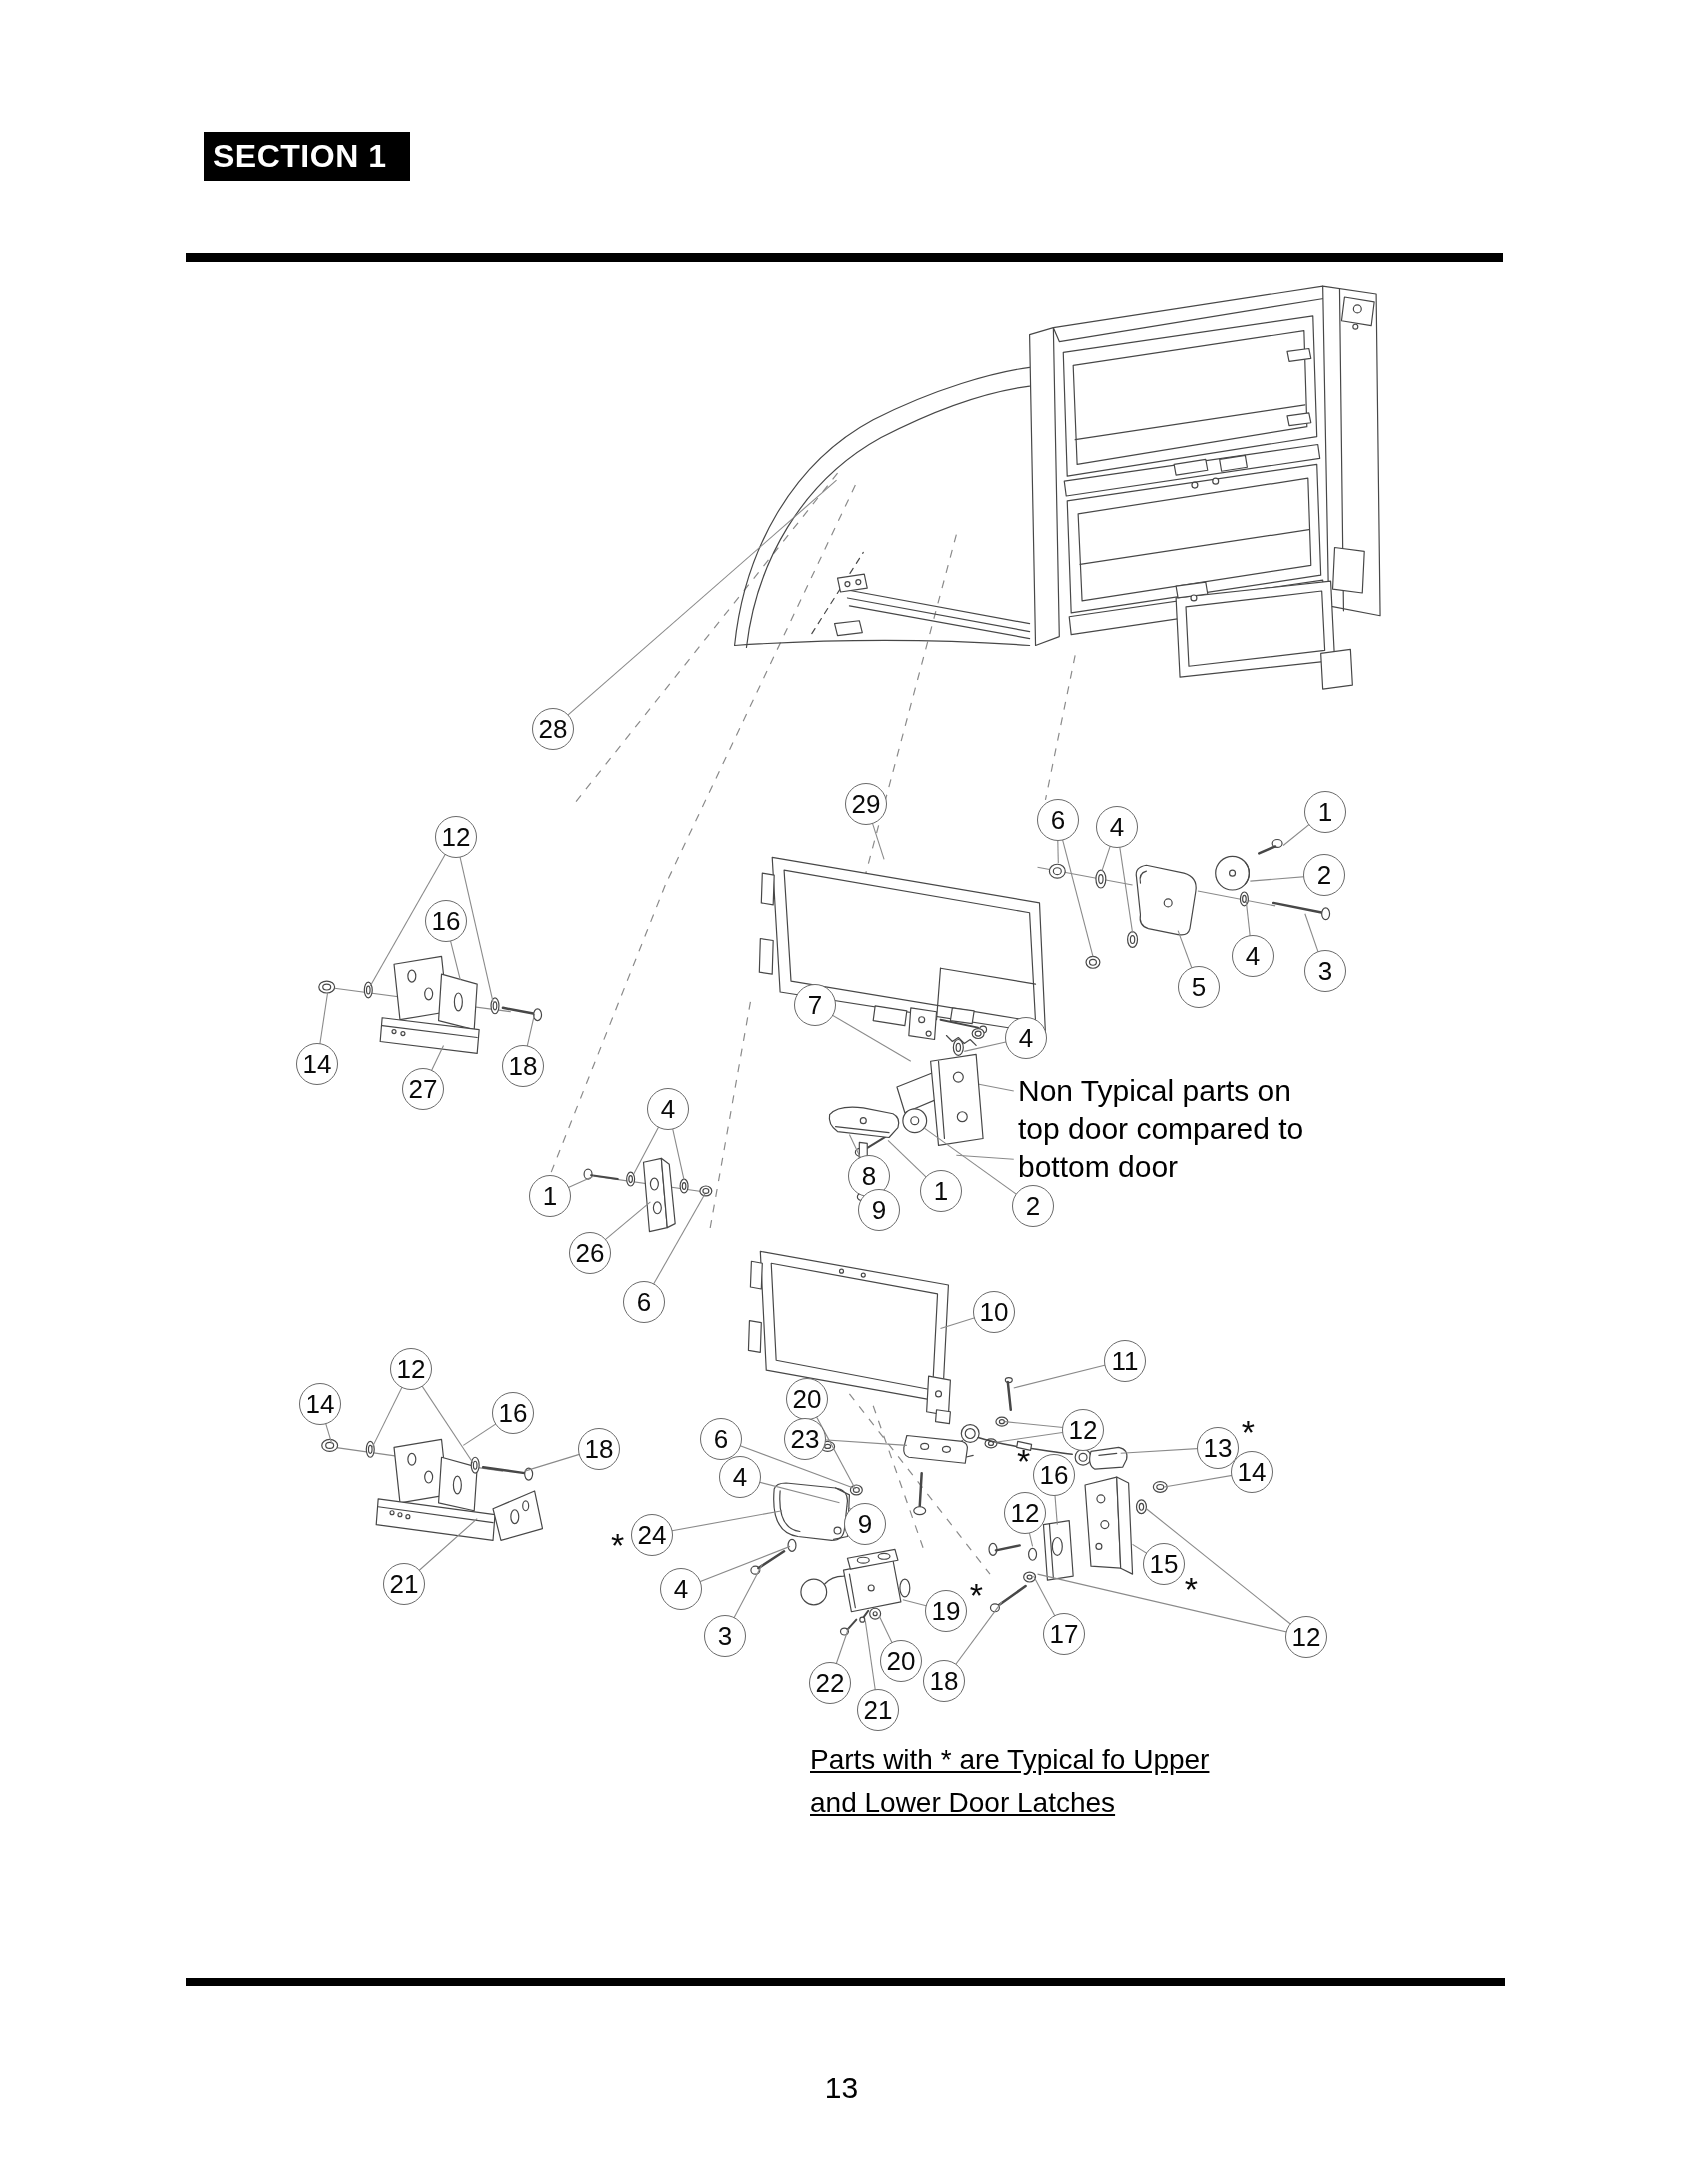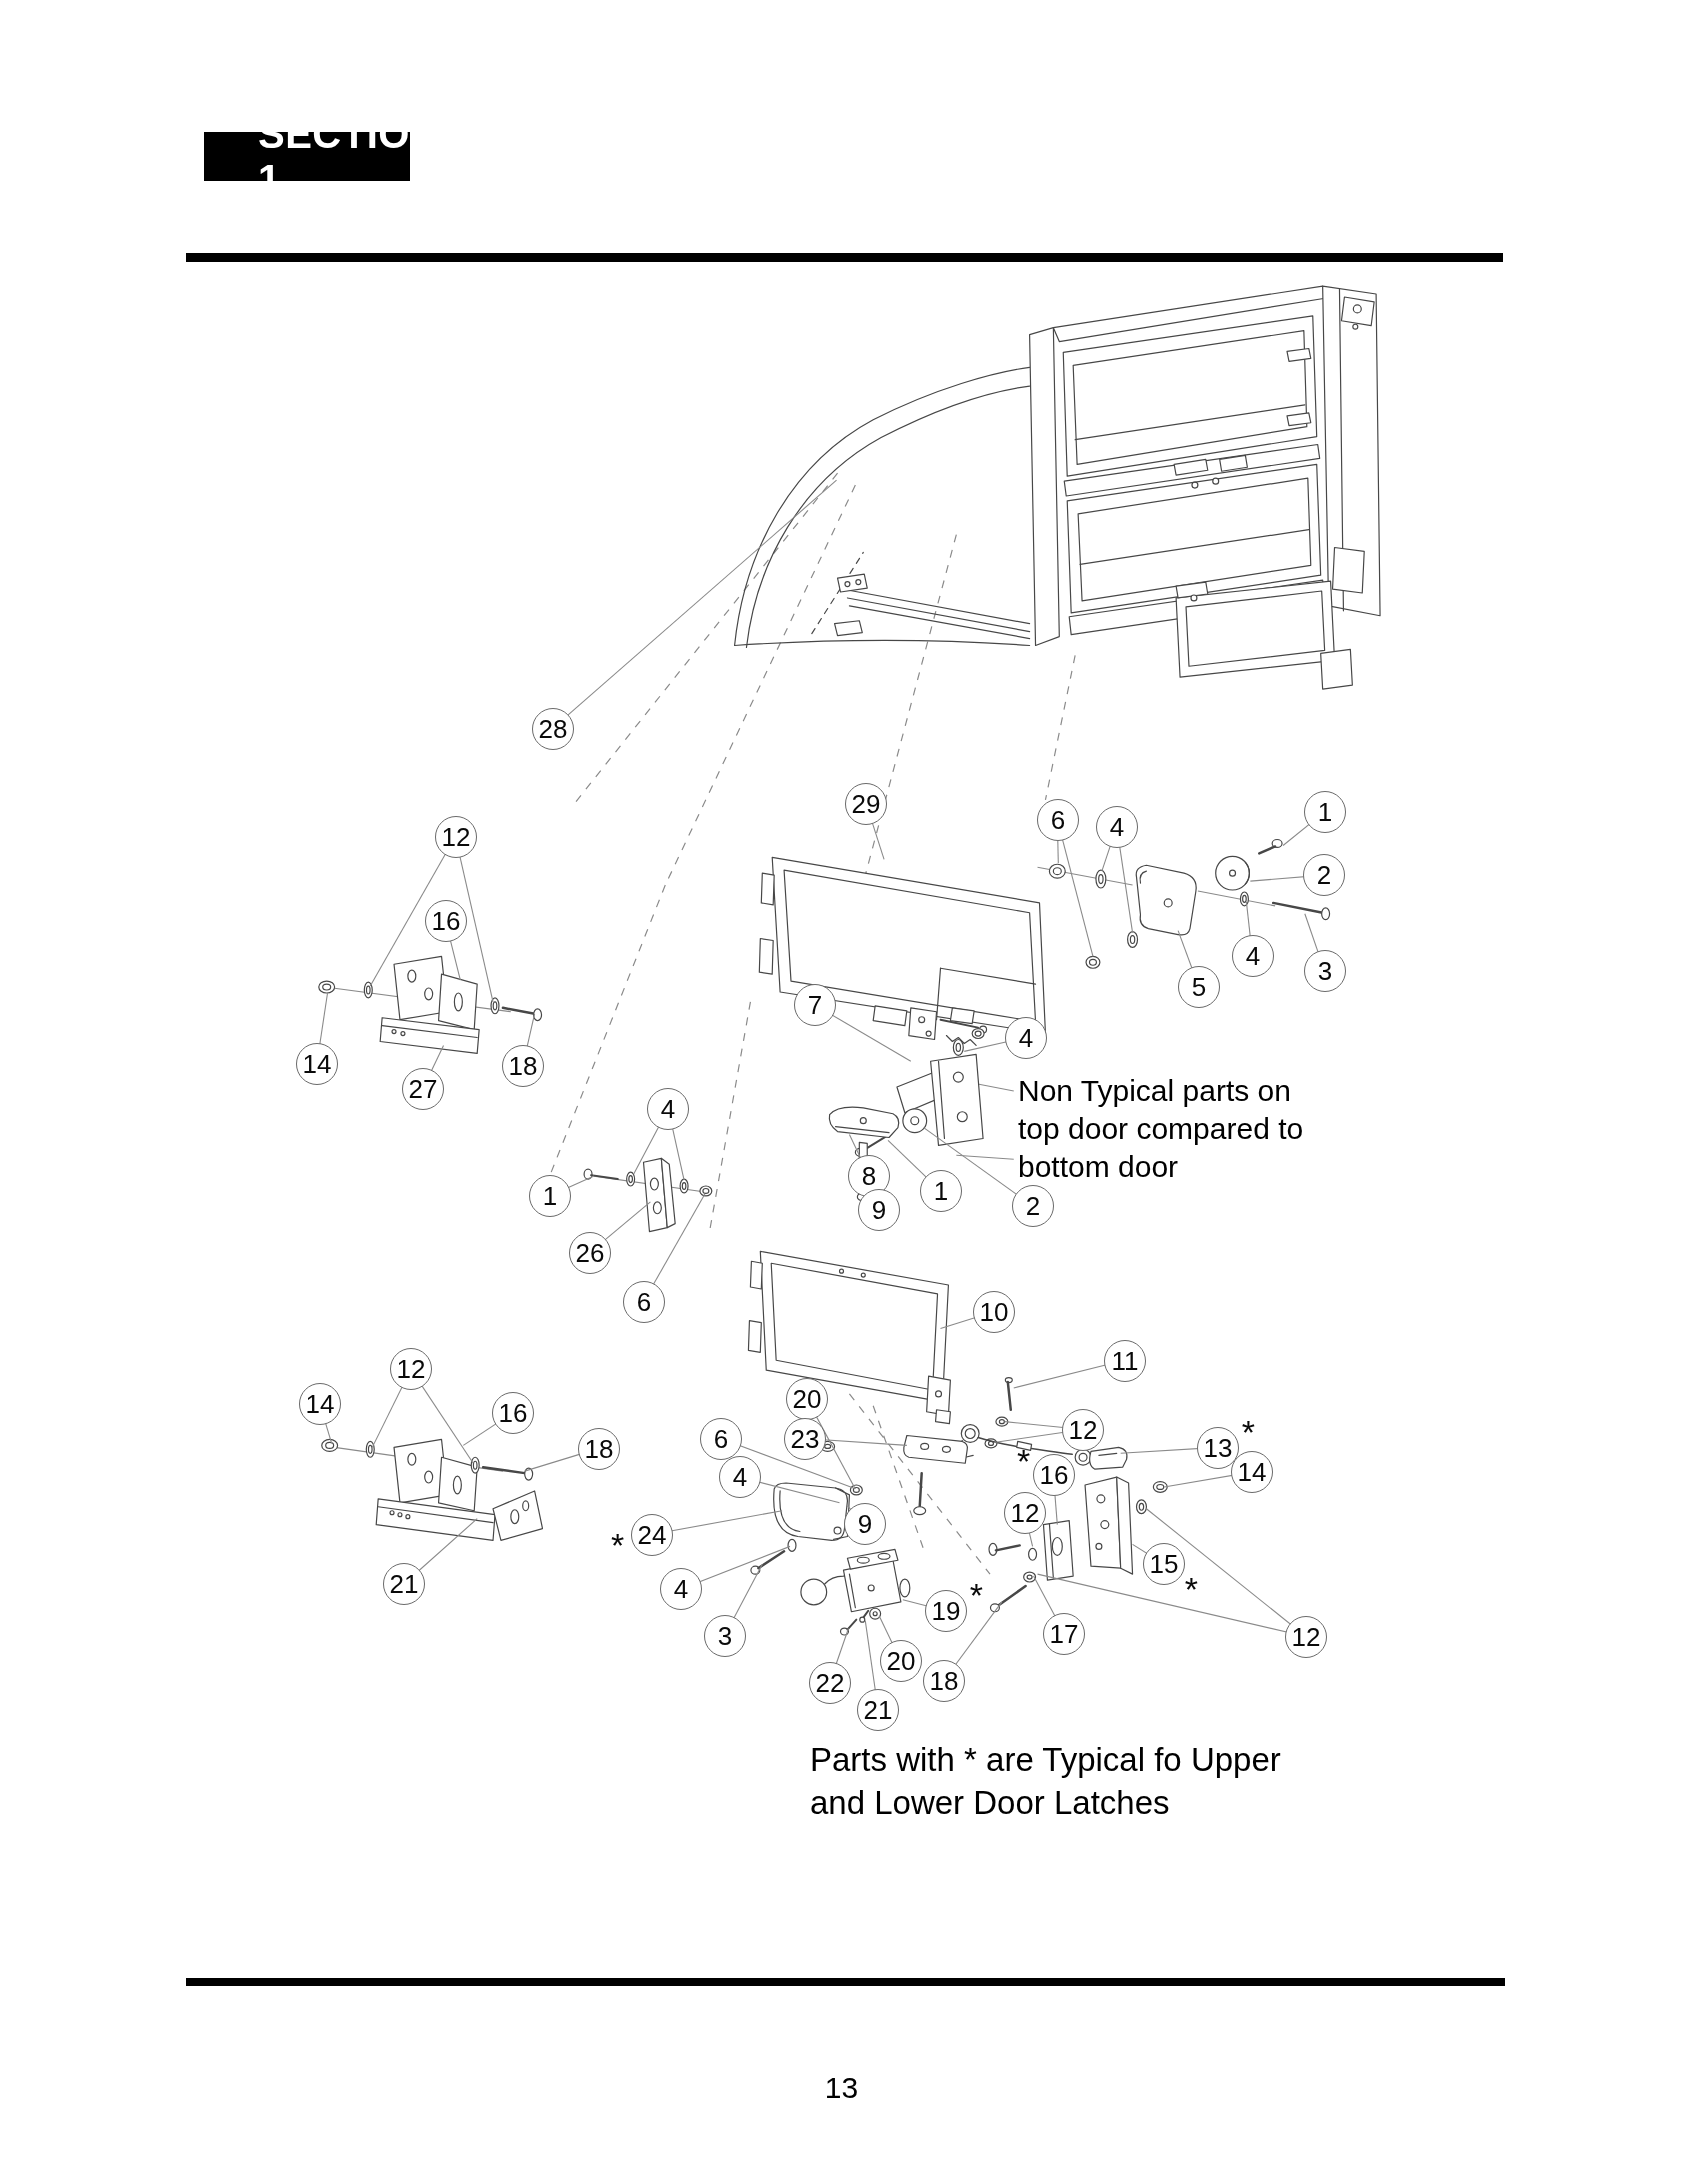--- a/index.html
+++ b/index.html
@@ -5,31 +5,31 @@
   html,body { margin:0; padding:0; background:#ffffff; }
   .page {
     position:relative; width:1683px; height:2178px; background:#ffffff;
     font-family:"Liberation Sans", sans-serif; color:#000; overflow:hidden;
   }
   .badge {
     position:absolute; left:204px; top:132px; width:206px; height:49px;
     background:#000; color:#fff; display:flex; align-items:center;
     padding-left:9px; box-sizing:border-box;
   }
-  .badge .label { font-size:40px; font-weight:bold; letter-spacing:0.5px;margin-left:45px; }
+  .badge .label { font-size:32px; font-weight:bold; letter-spacing:0.5px; }
   .doc-title {
     position:absolute; left:200px; top:184px; font-size:57px; font-weight:bold;
     letter-spacing:-0.5px; white-space:nowrap;
   }
   .rule { position:absolute; background:#000; }
   .rule-top { left:186px; top:253px; width:1317px; height:9px; }
   .rule-bottom { left:186px; top:1978px; width:1319px; height:8px; }
   .note { position:absolute; font-size:30px; line-height:38px; white-space:nowrap; }
   .note-nontypical { left:1018px; top:1072px; }
-  .note-typical { left:810px; top:1738px; font-size:33px; line-height:43px; }
+  .note-typical { left:810px; top:1738px; font-size:28px; line-height:43px;text-decoration:underline; }
   .page-number { position:absolute; left:0; top:2071px; width:1683px; text-align:center; font-size:30px; }
   #diagram-svg { position:absolute; left:0; top:0; }
   #callouts { position:absolute; left:0; top:0; width:1683px; height:1660px; pointer-events:none; }
   .callout {
     position:absolute; width:42px; height:42px; border:1.6px solid #6a6a6a; border-radius:50%;
     background:#fff; display:flex; align-items:center; justify-content:center; box-sizing:border-box;
   }
   .callout .num { font-size:26px; color:#0a0a0a; }
   .callout .ast { position:absolute; font-size:34px; color:#0a0a0a; line-height:34px; }
   .ast-tr { right:-17px; top:-13px; }

